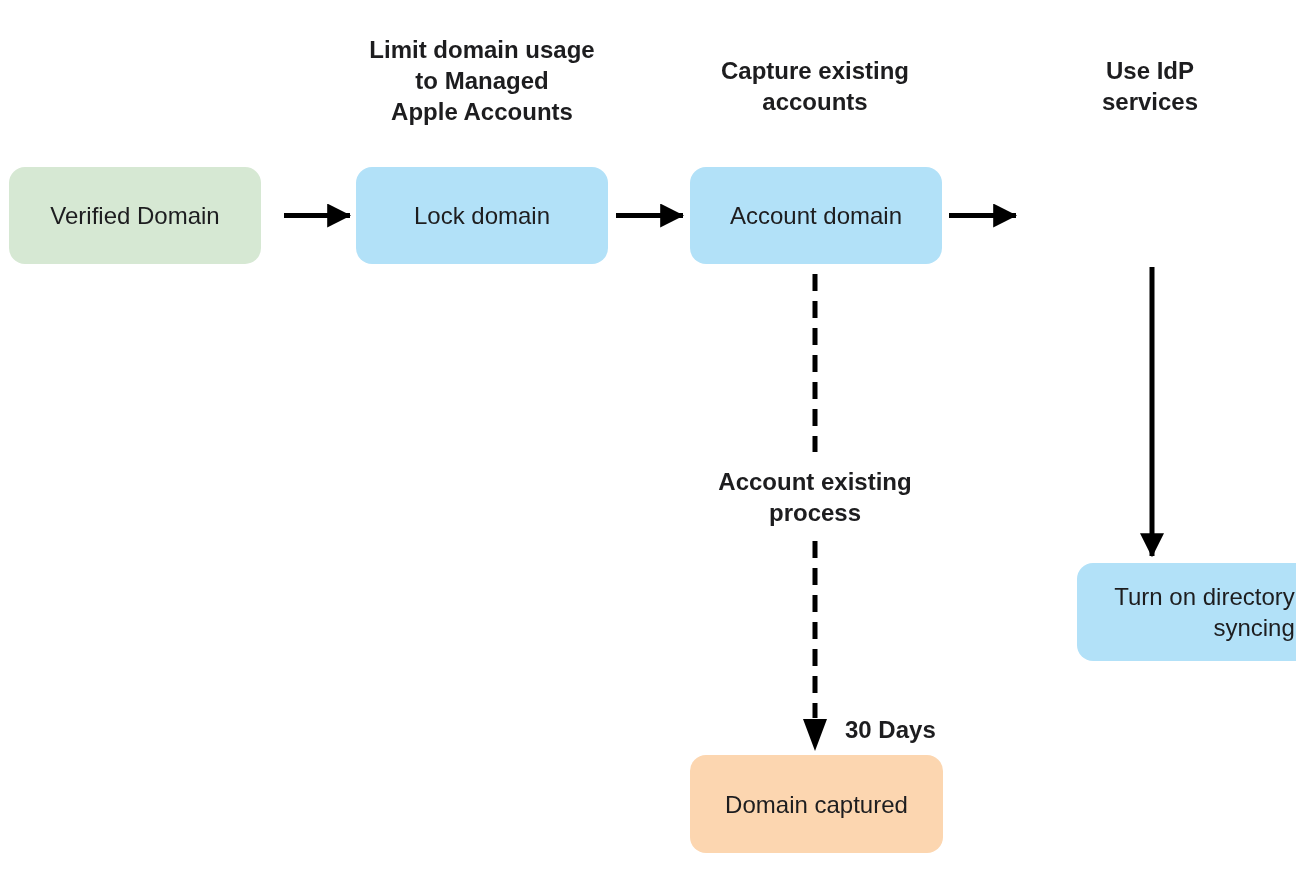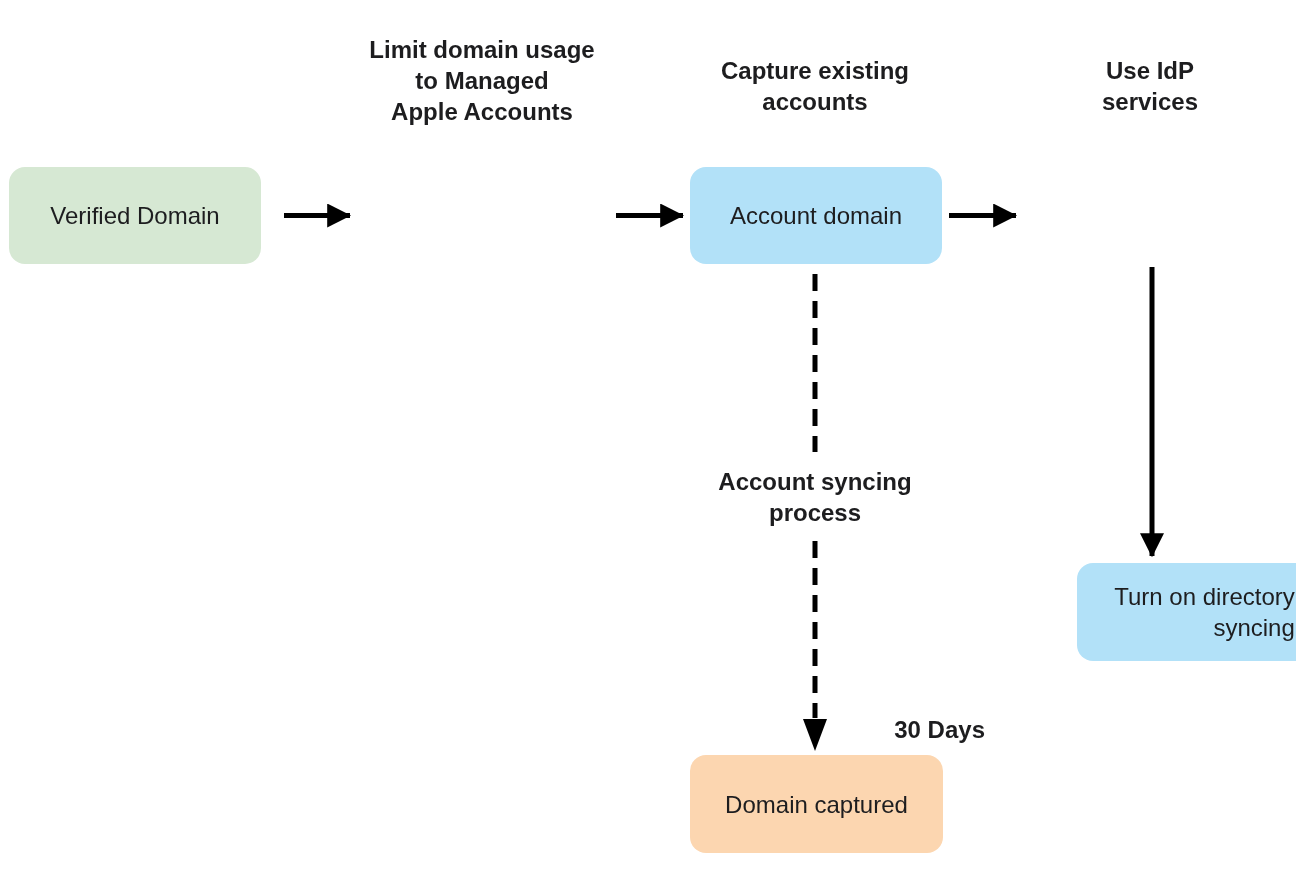--- a/index.html
+++ b/index.html
@@ -54,21 +54,21 @@
     font-weight: 600;
     line-height: 31px;
     color: #1d1d1f;
     text-align: center;
     white-space: pre-line;
   }
   .c-limit    { left: 322px; top: 34px;  width: 320px; }
   .c-existing { left: 655px; top: 55px;  width: 320px; }
   .c-idp      { left: 990px; top: 55px;  width: 320px; }
   .c-transfer { left: 655px; top: 466px; width: 320px; }
-  .c-30days   { left: 845px; top: 714px; width: 140px; text-align: right; }
+  .c-30days   { left: 845px; top: 714px; width: 140px; text-align: left; }
 </style>
 </head>
 <body>
 
 <div class="canvas">
 
   <svg class="arrow-layer" viewBox="0 0 1296 896" xmlns="http://www.w3.org/2000/svg">
     <defs>
       <marker id="ah" viewBox="0 0 10 10" refX="9.5" refY="5" markerWidth="24" markerHeight="24" markerUnits="userSpaceOnUse" orient="auto">
         <path d="M0,0 L10,5 L0,10 Z" fill="#000000"></path>
@@ -93,29 +93,32 @@
   <div class="caption c-limit">Limit domain usage
 to Managed
 Apple Accounts</div>
 
   <div class="caption c-existing">Capture existing
 accounts</div>
 
   <div class="caption c-idp">Use IdP
 services</div>
 
-  <div class="caption c-transfer">Account syncing
+  <div class="caption c-transfer">Account existing
 process</div>
 
   <div class="caption c-30days">30 Days</div>
 
   <div class="node node--start n-verified">
     <span>Verified Domain</span>
   </div>
 
+  <div class="node node--process n-lock">
+    <span>Lock domain</span>
+  </div>
 
   <div class="node node--process n-capture">
     <span>Account domain</span>
   </div>
 
 
   <div class="node node--process n-directory">
     <span>Turn on directory
 syncing</span>
   </div>

